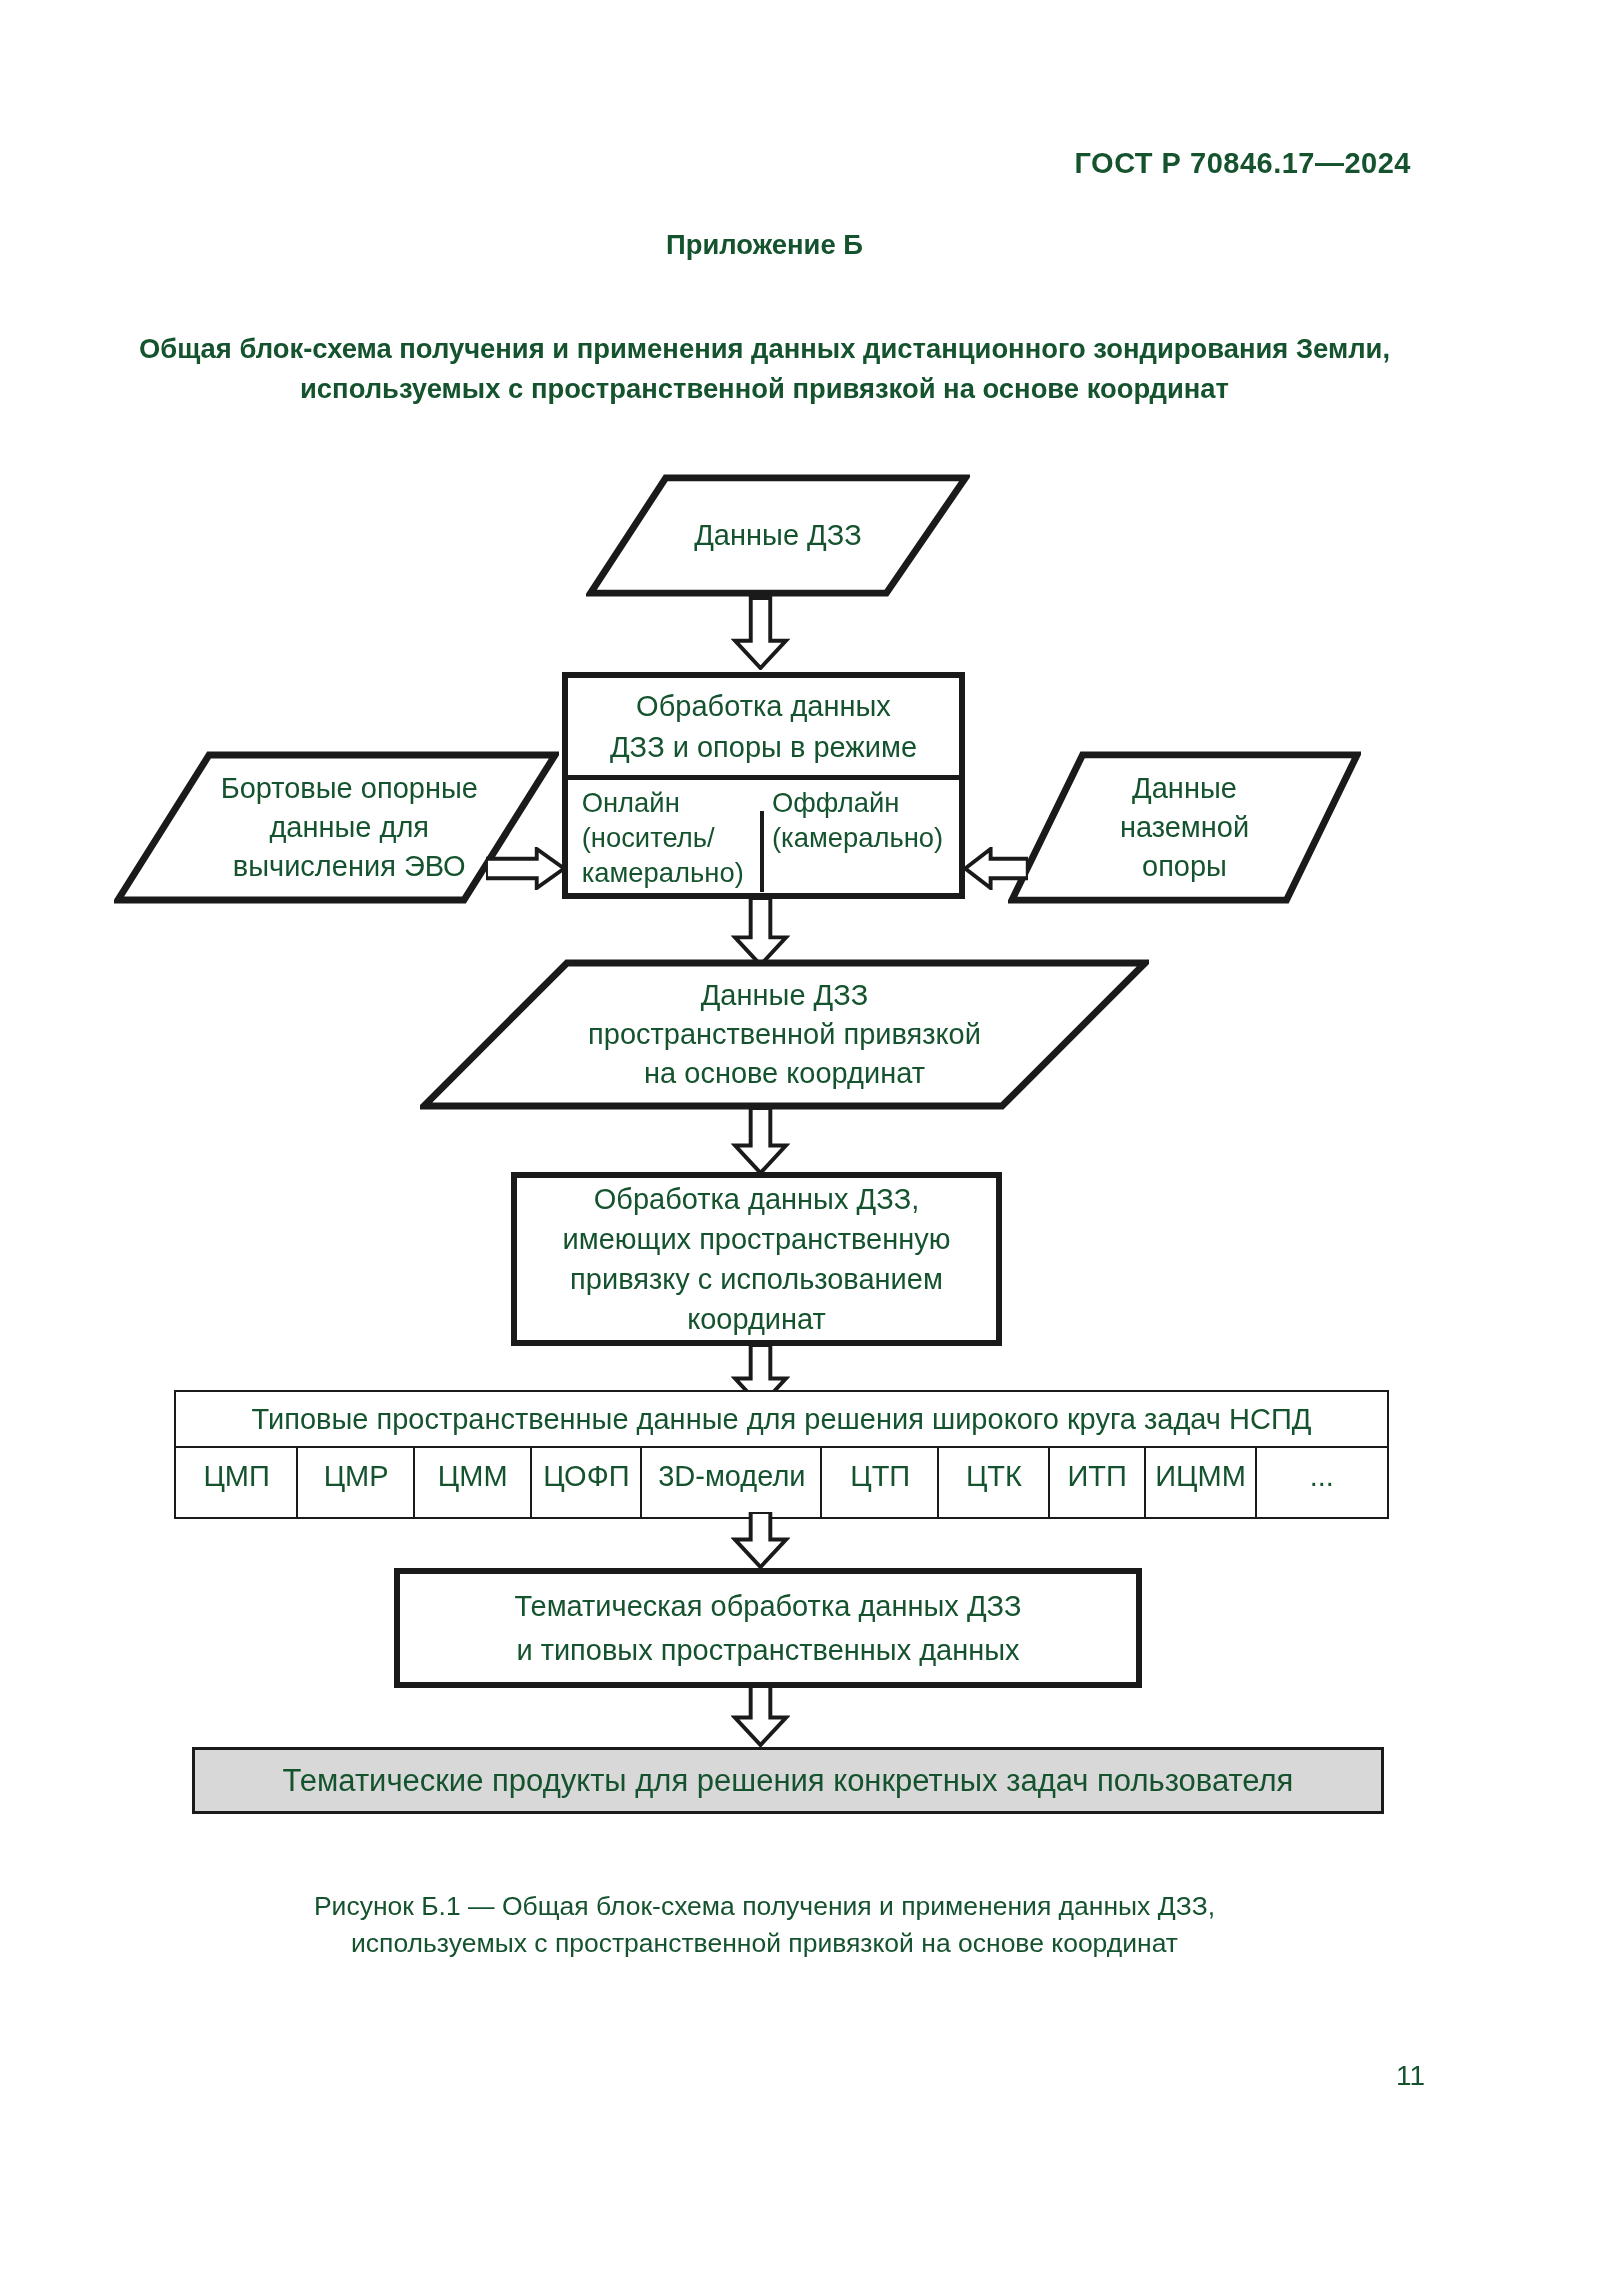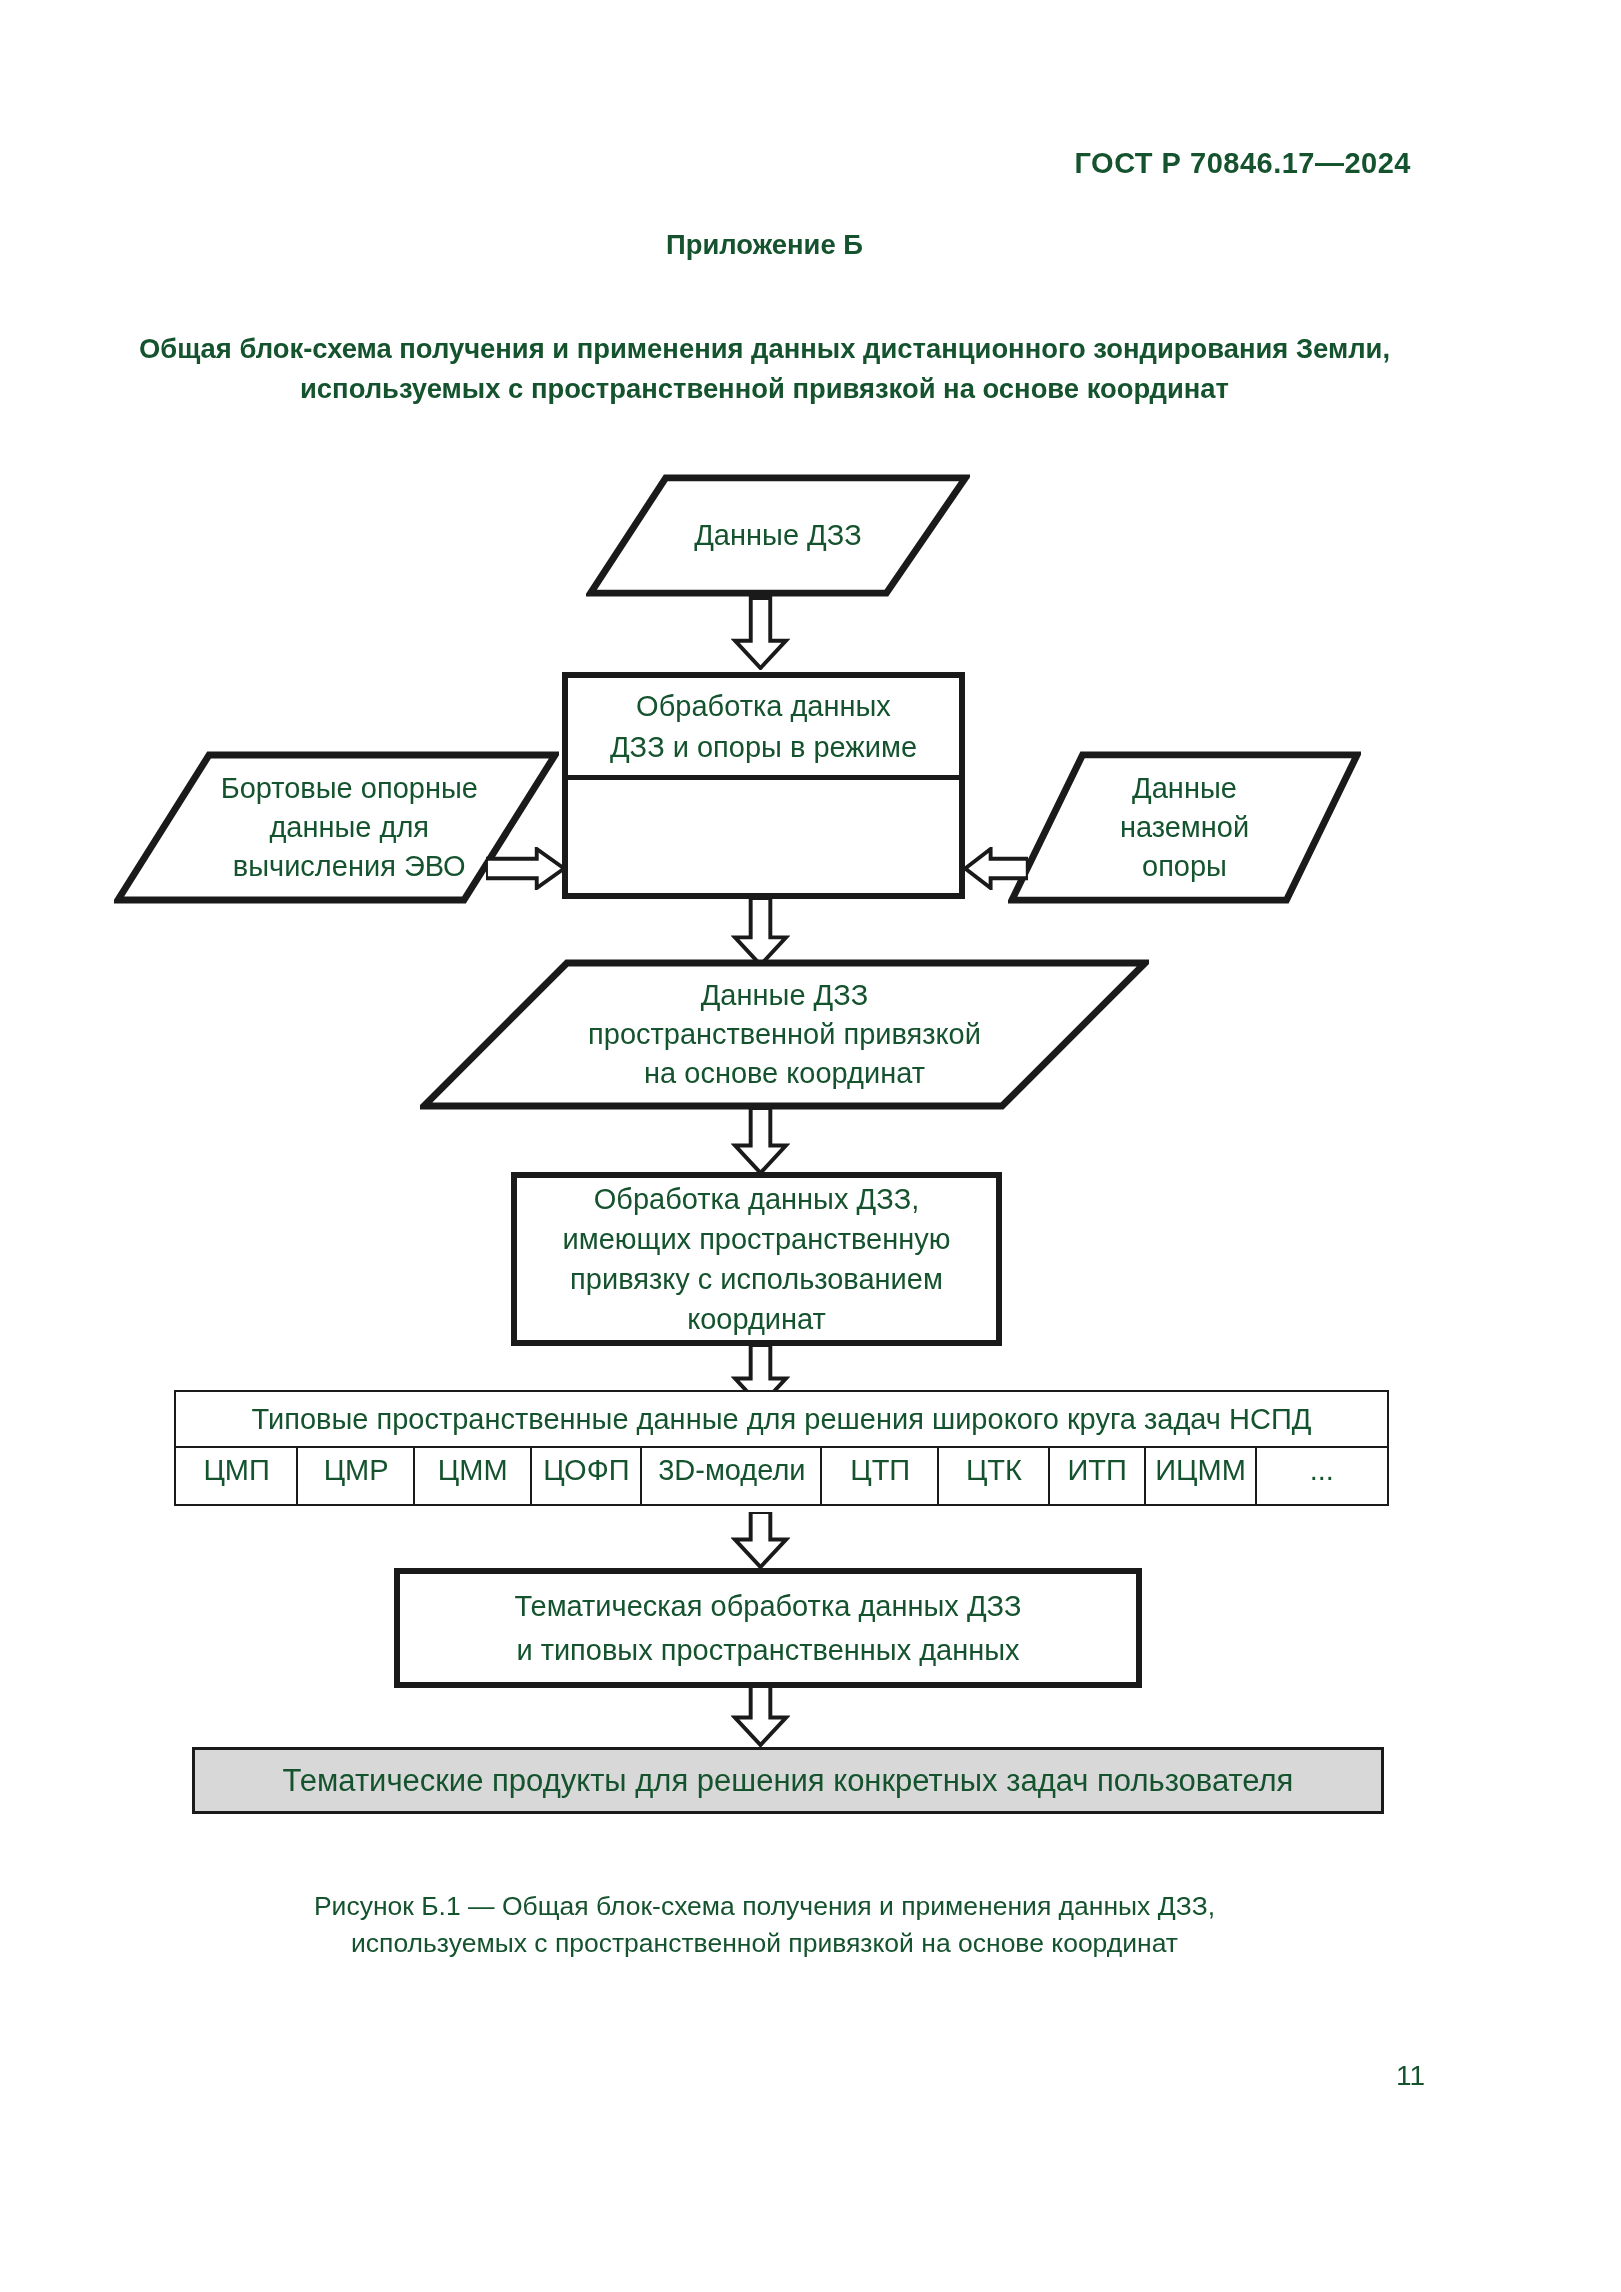--- a/index.html
+++ b/index.html
@@ -37,21 +37,21 @@
   .box2{left:511px;top:1172px;width:491px;height:174px;}
   .box2 .node-text{font-size:29px;line-height:40px;}
   .box3{left:394px;top:1568px;width:748px;height:120px;}
   .box3 .node-text{font-size:29px;line-height:44px;}
 
   .wide-header{
     left:174px;top:1390px;width:1215px;height:59px;box-sizing:border-box;
     border:2.9px solid #1a1a1a;display:flex;align-items:center;justify-content:center;
     font-size:29px;background:#fff;
   }
-  .cells-row{left:174px;top:1446px;width:1215px;height:60px;display:flex;text-align:right;}
+  .cells-row{left:174px;top:1446px;width:1215px;height:73px;display:flex;text-align:right;}
   .cell{
     box-sizing:border-box;border:2.9px solid #1a1a1a;margin-left:-2.9px;
     display:flex;align-items:center;justify-content:center;
     font-size:29px;padding-bottom:11.8px;background:#fff;
   }
   .cell:first-child{margin-left:0;}
 
   .gray-box{
     left:192px;top:1747px;width:1192px;height:67px;box-sizing:border-box;
     border:3.9px solid #1a1a1a;background:#d8d8d8;
@@ -81,20 +81,28 @@
       <div class="node-text ml">Данные ДЗЗ</div>
     </div>
 
     <svg class="abs" style="left:731px;top:596px;" width="59" height="74" viewBox="0 0 60 76">
       <polygon points="20,2 40,2 40,46 56,46 30,74 4,46 20,46" fill="#ffffff" stroke="#1a1a1a" stroke-width="4"></polygon>
     </svg>
 
     <div class="abs proc-box box1">
       <div class="box1-top ml">Обработка данных
 ДЗЗ и опоры в режиме</div>
+      <div class="box1-bottom">
+        <div class="box1-col-left ml">Онлайн
+(носитель/
+камерально)</div>
+        <div class="box1-divider"></div>
+        <div class="box1-col-right ml">Оффлайн
+(камерально)</div>
+      </div>
     </div>
 
     <div class="abs" style="left:114px;top:751px;width:445px;height:153px;">
       <svg class="shape-svg" width="445" height="153" viewBox="0 0 454 156">
         <polygon points="97,4 450,4 357,152 4,152" fill="#ffffff" stroke="#1a1a1a" stroke-width="7"></polygon>
       </svg>
       <div class="node-text ml" style="padding-left:25.5px;">Бортовые опорные
 данные для
 вычисления ЭВО</div>
     </div>

